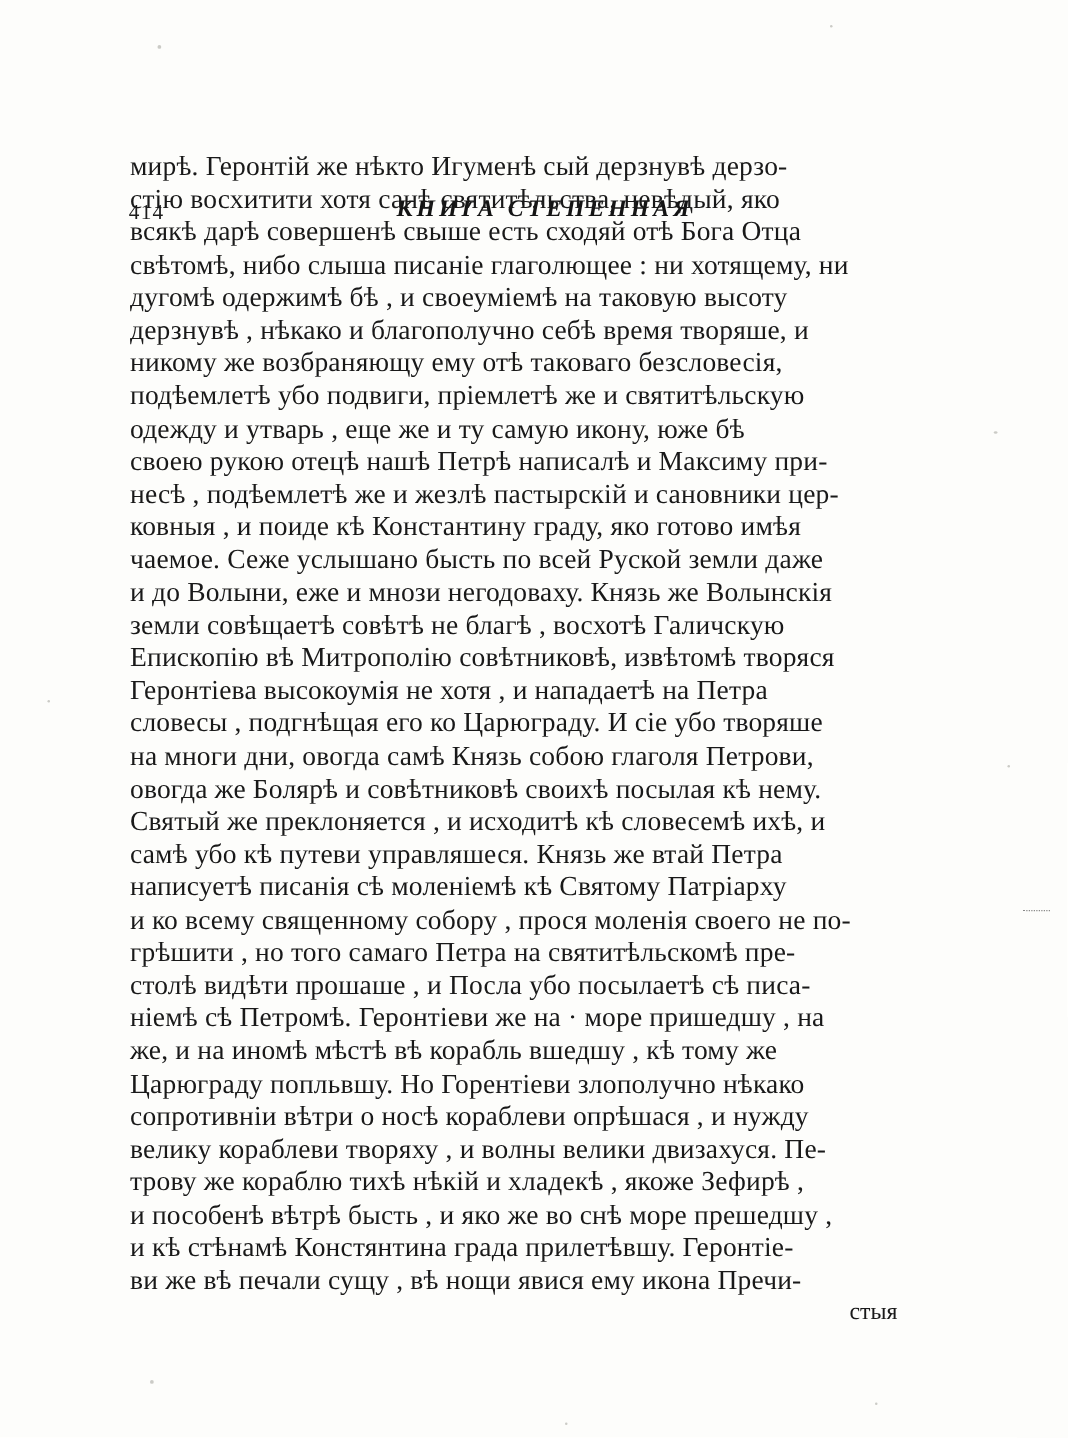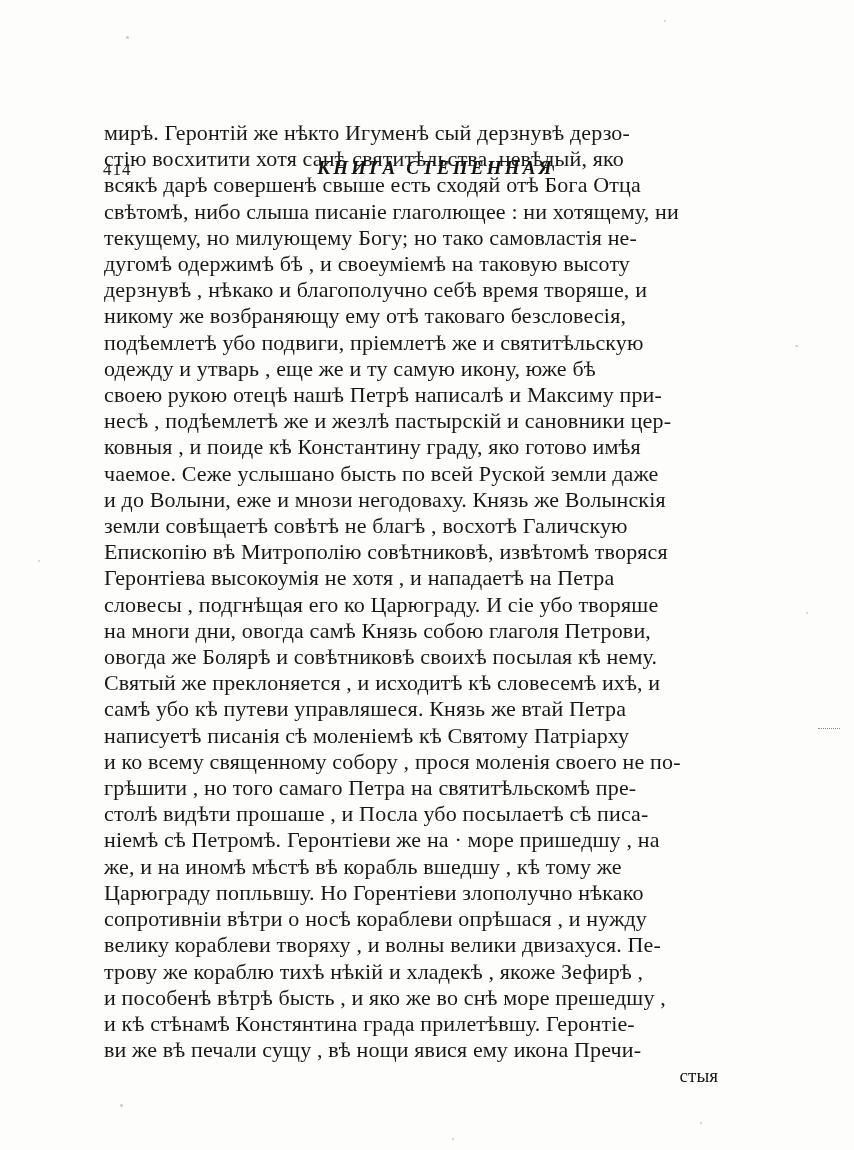--- a/index.html
+++ b/index.html
@@ -106,21 +106,20 @@
     <div class="running-title">КНИГА СТЕПЕННАЯ</div>
   </div>
 
   <div class="margin-dash"></div>
 
   <div class="body-text">
     <div class="line just">мирѣ.  Геронтій же  нѣкто Игуменѣ  сый дерзнувѣ  дерзо-</div>
     <div class="line just">стію восхитити  хотя санѣ святитѣльства,  невѣдый,  яко</div>
     <div class="line just">всякѣ  дарѣ совершенѣ свыше есть сходяй  отѣ Бога Отца</div>
     <div class="line just">свѣтомѣ, нибо слыша писаніе глаголющее : ни хотящему,  ни</div>
-    <div class="line just">текущему,  но милующему Богу;  но тако самовластія не-</div>
     <div class="line just">дугомѣ  одержимѣ бѣ ,  и своеуміемѣ  на таковую  высоту</div>
     <div class="line just">дерзнувѣ ,  нѣкако и благополучно себѣ  время творяше,  и</div>
     <div class="line just">никому же   возбраняющу  ему    отѣ таковаго безсловесія,</div>
     <div class="line just">подѣемлетѣ убо подвиги,  пріемлетѣ же  и святитѣльскую</div>
     <div class="line just">одежду и утварь ,  еще же и ту самую икону,  юже бѣ</div>
     <div class="line just">своею рукою отецѣ нашѣ Петрѣ написалѣ  и Максиму при-</div>
     <div class="line just">несѣ ,  подѣемлетѣ же и жезлѣ пастырскій и сановники цер-</div>
     <div class="line just">ковныя ,  и поиде кѣ Константину граду,  яко готово имѣя</div>
     <div class="line just">чаемое.    Сеже услышано бысть по всей Руской земли даже</div>
     <div class="line just">и до Волыни, еже и мнози негодоваху.    Князь же Волынскія</div>

